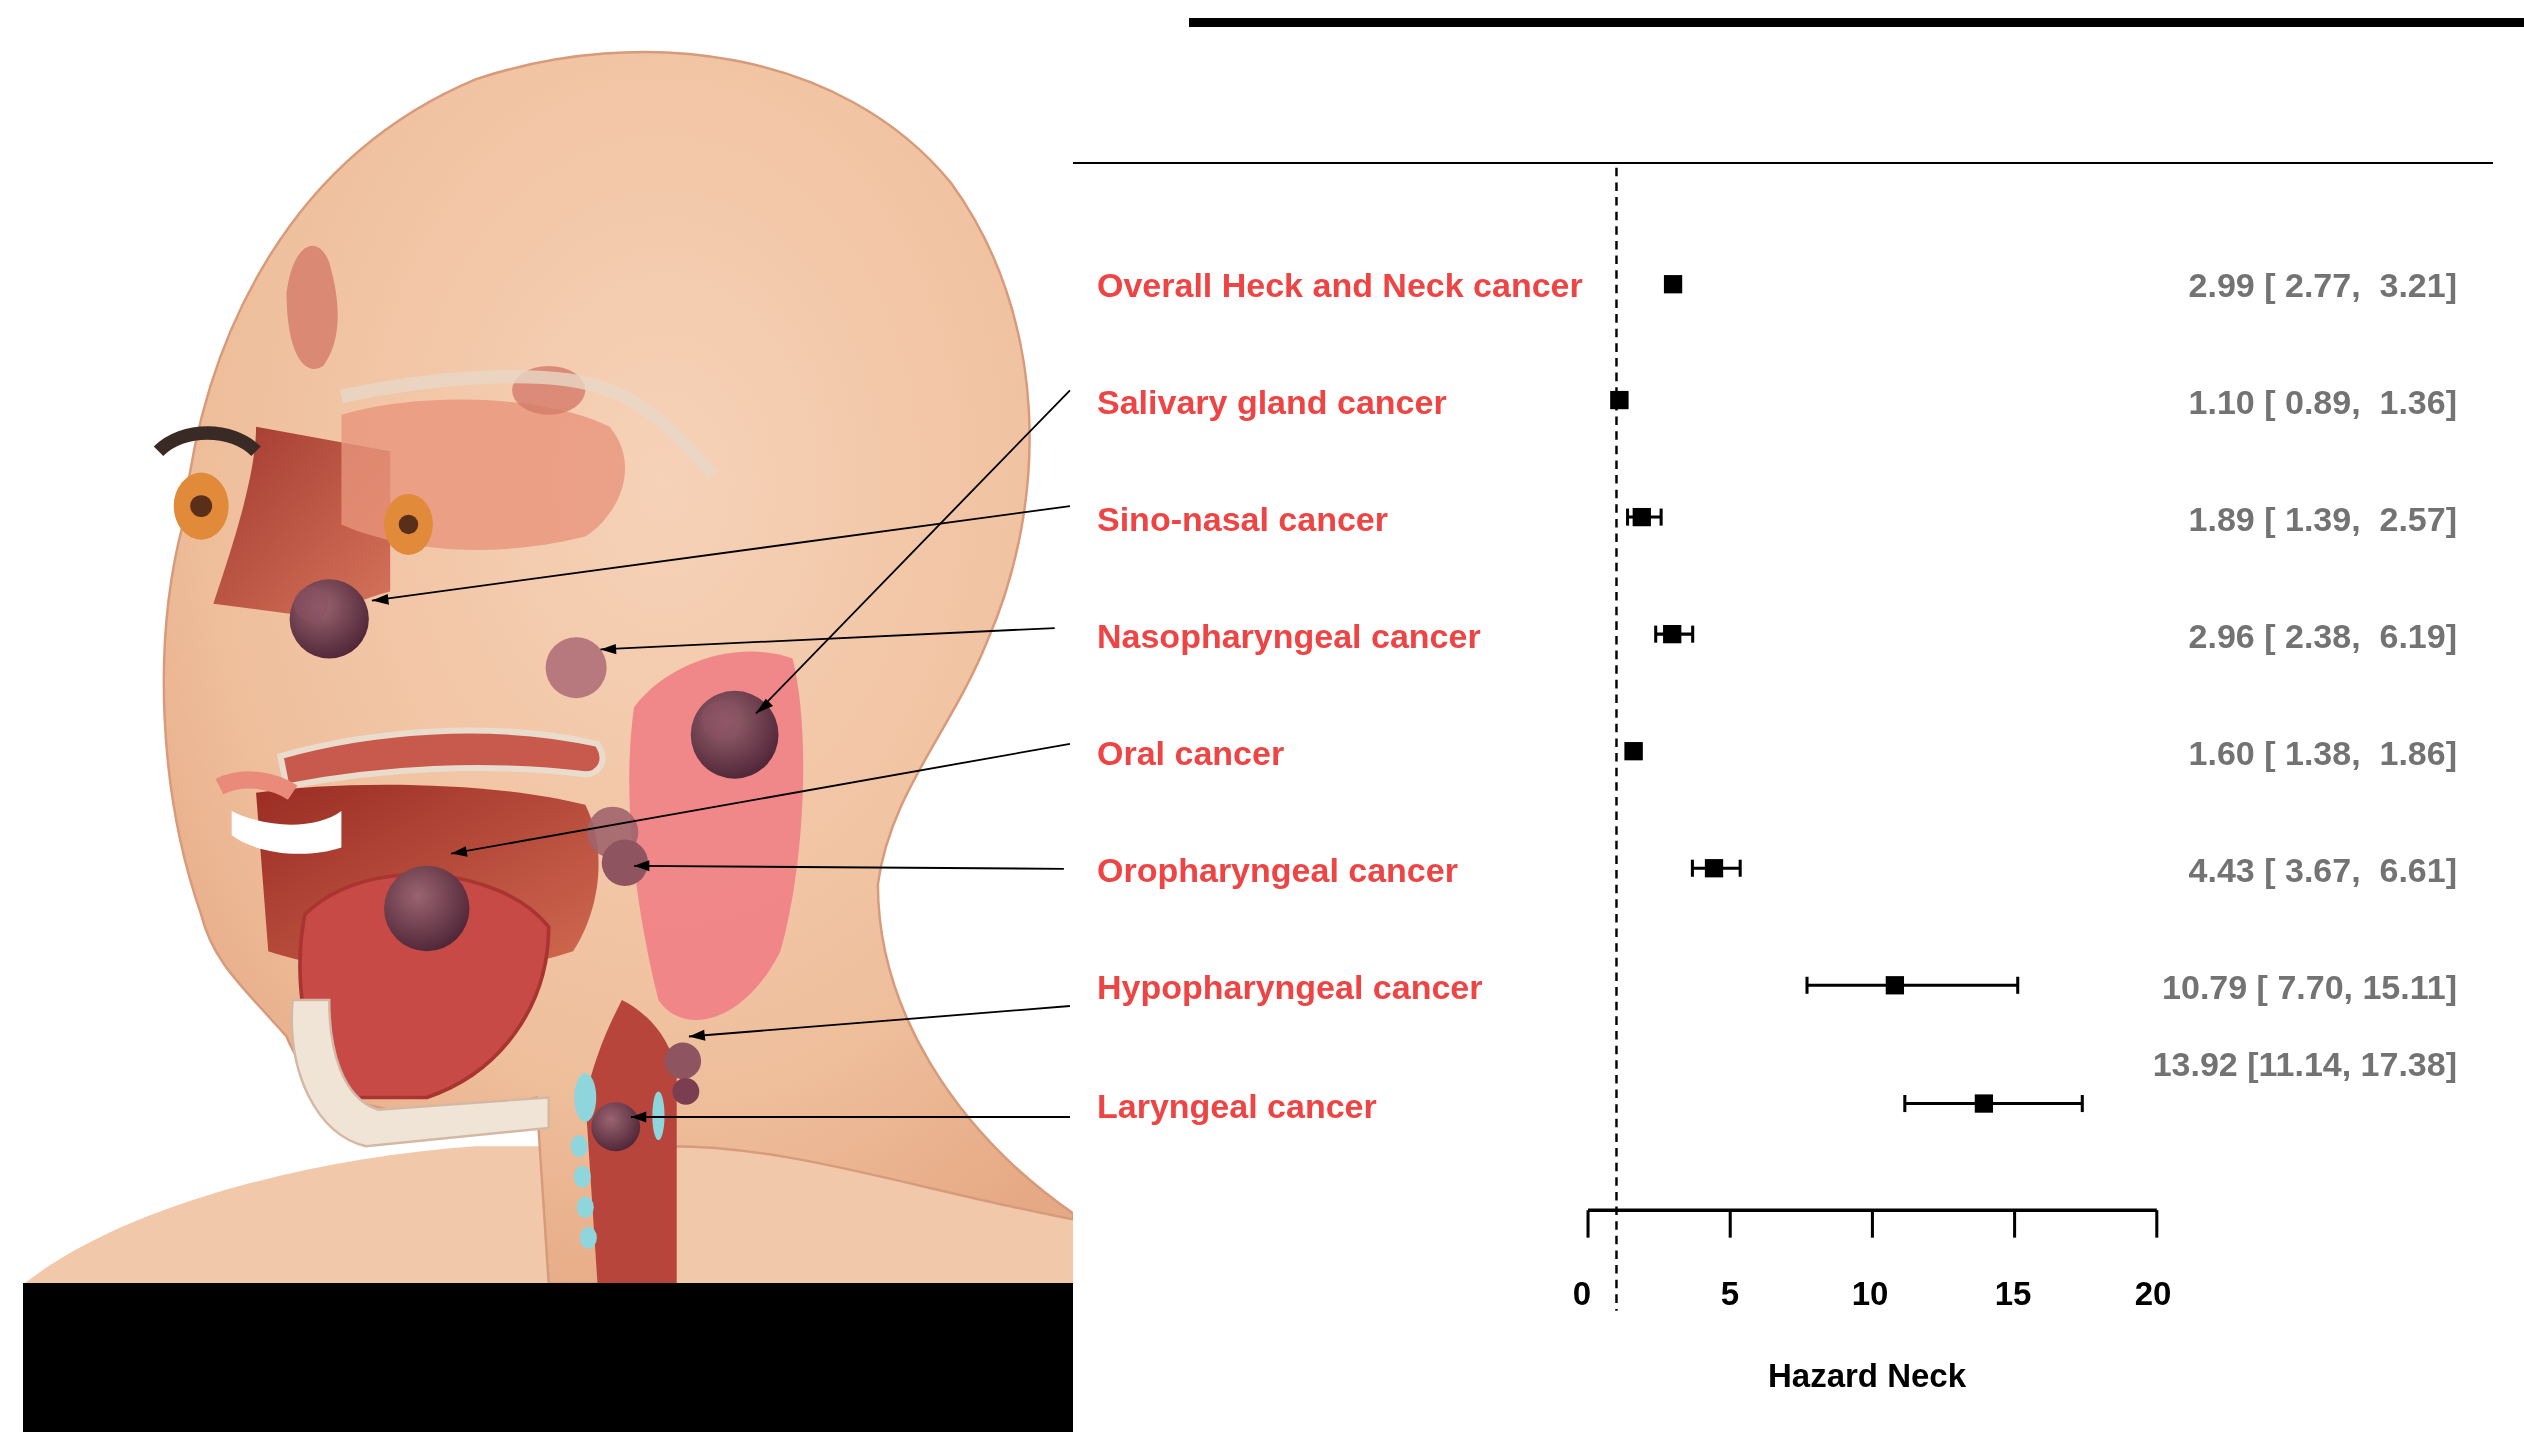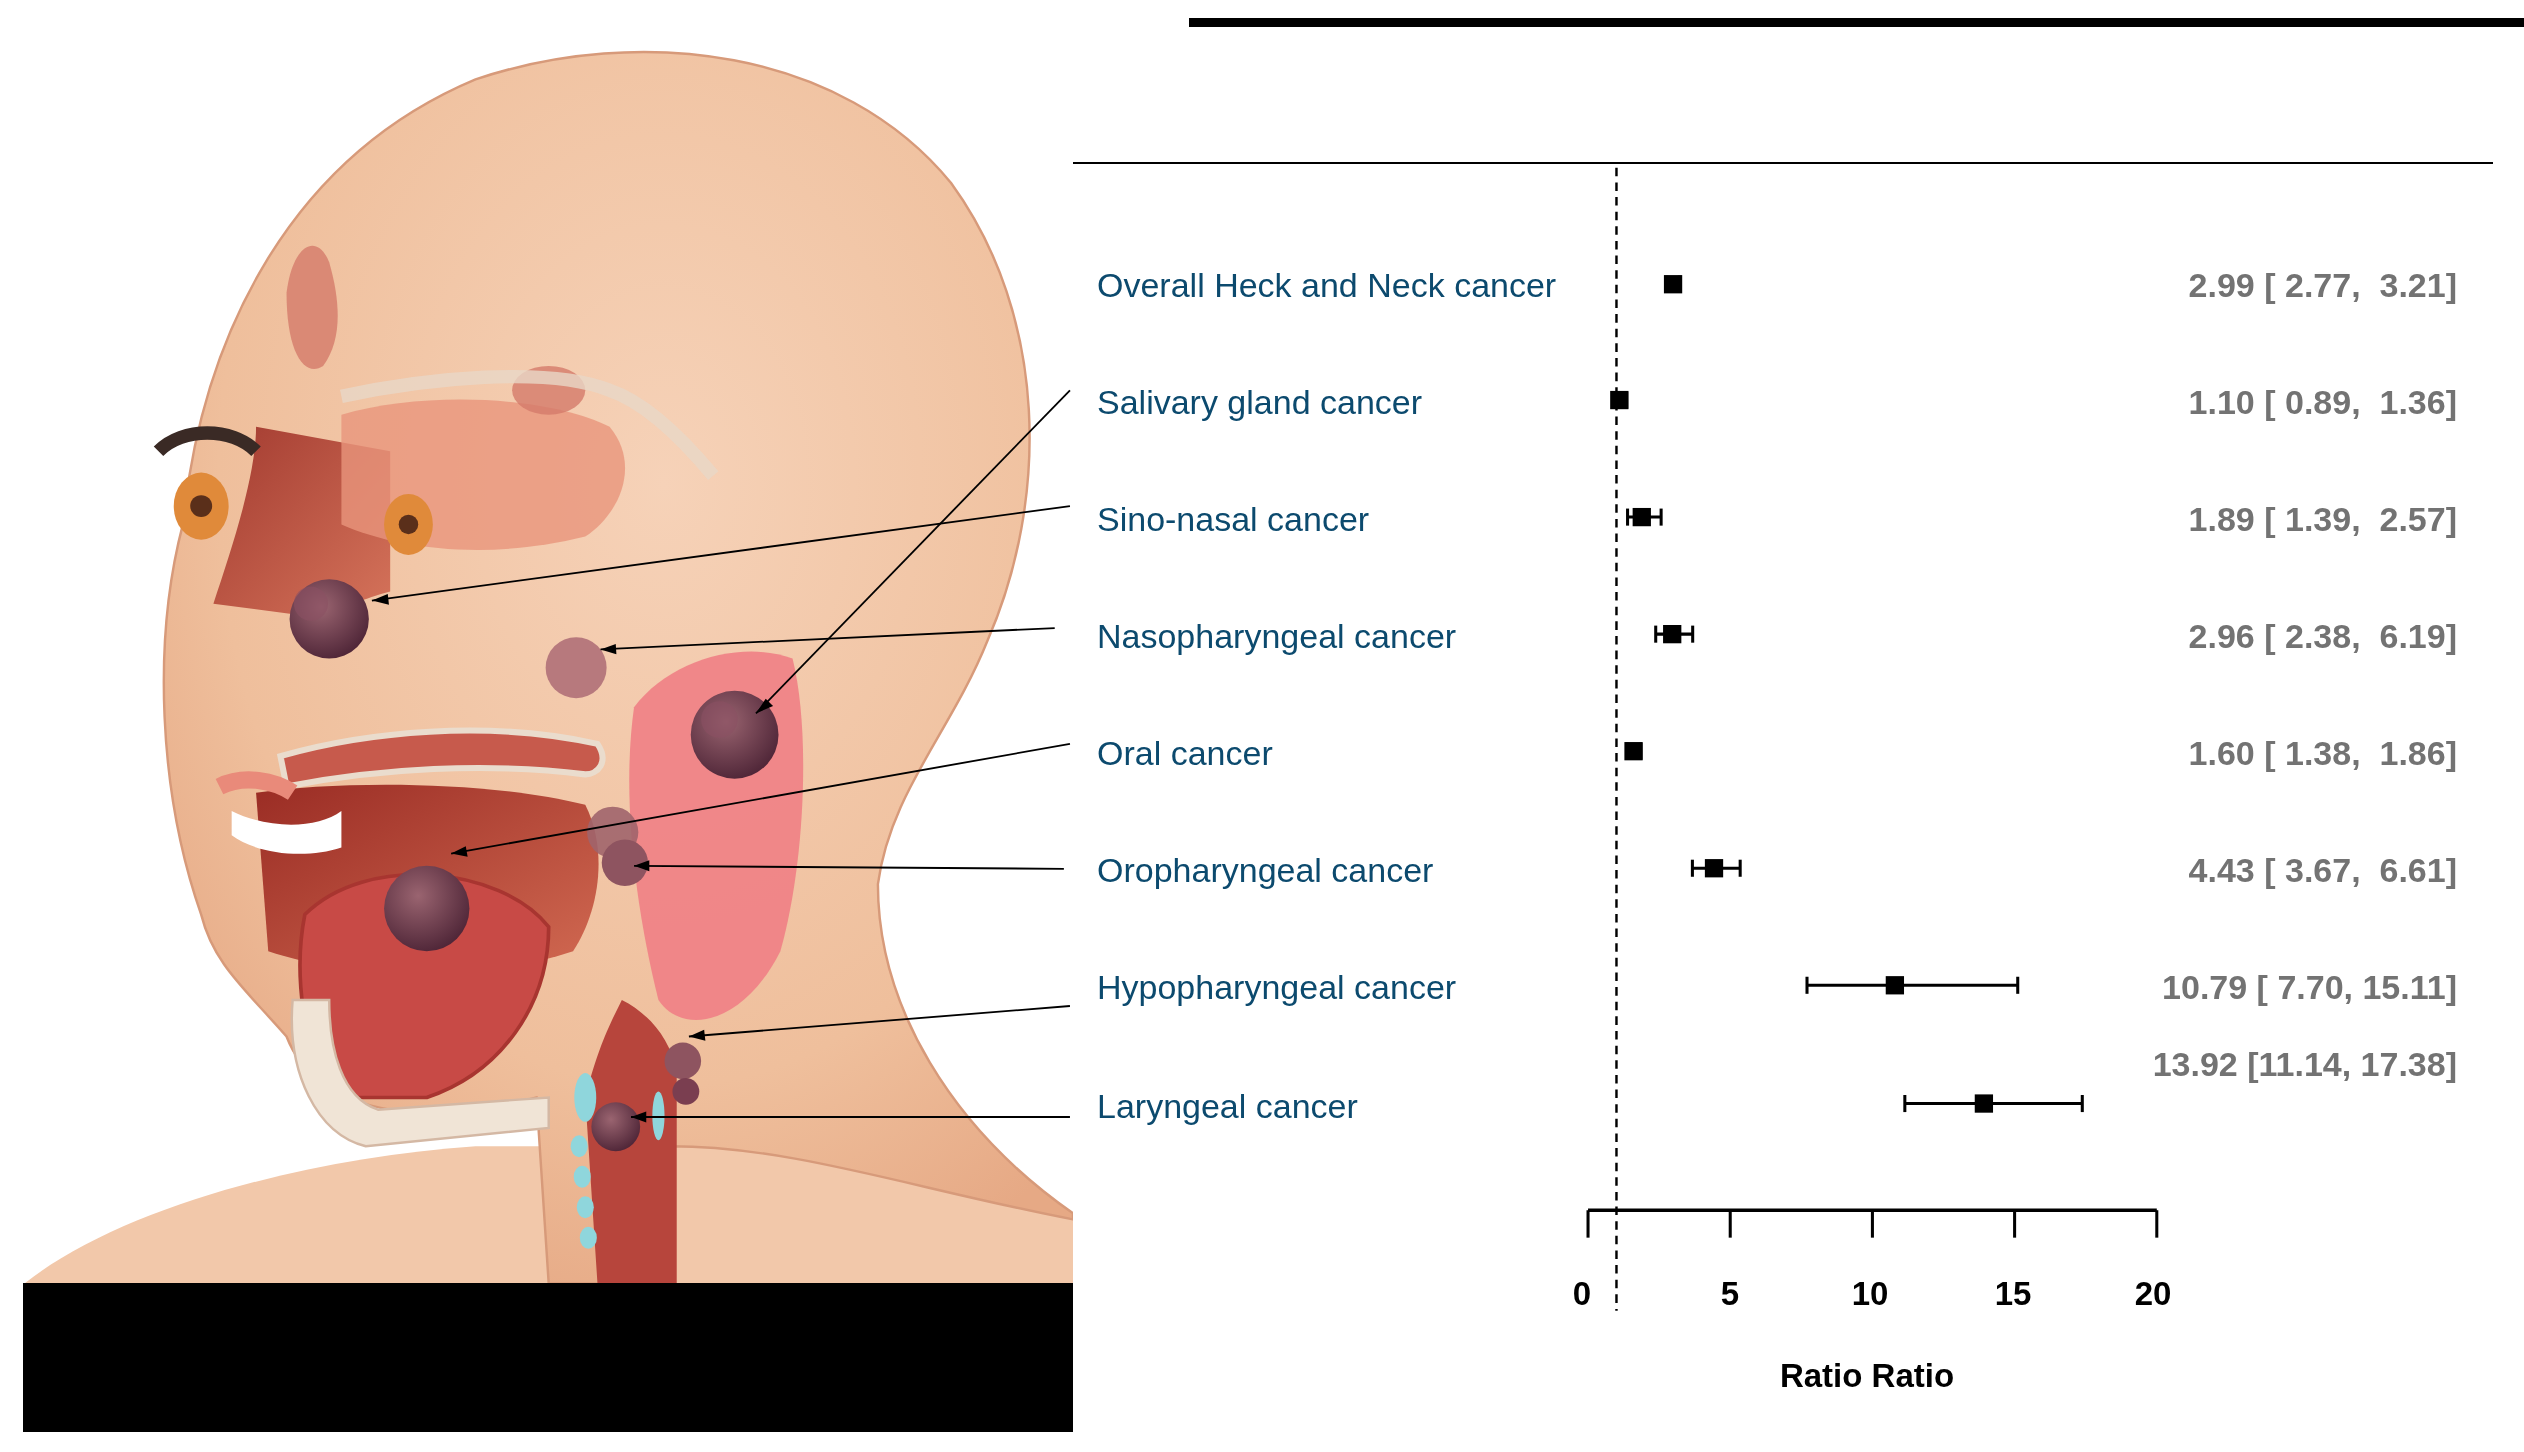--- a/index.html
+++ b/index.html
@@ -4,21 +4,21 @@
 <style>
   html, body { margin: 0; padding: 0; background: #ffffff; }
   body { width: 2525px; height: 1453px; position: relative; overflow: hidden; font-family: "Liberation Sans", sans-serif; }
   .illus { position: absolute; left: 0; top: 0; width: 1073px; height: 1453px; }
   .illus svg { width: 100%; height: 100%; display: block; }
   .black-box { position: absolute; left: 23px; top: 1283px; width: 1050px; height: 149px; background: #000; }
   .top-bar { position: absolute; left: 1189px; top: 18.3px; width: 1336px; height: 8.5px; background: #000; }
   .top-rule { position: absolute; left: 1073px; top: 162px; width: 1420px; height: 2.4px; background: #000; }
   .plot { position: absolute; left: 0; top: 0; width: 2525px; height: 1453px; }
   .plot svg { position: absolute; left: 0; top: 0; }
-  .row-label { position: absolute; left: 1097px; font-weight: normal; font-size: 34px; color: #0c4a6e; white-space: nowrap; line-height: 1; }
+  .row-label { position: absolute; left: 1097px; font-weight: bold; font-size: 34px; color: #ef4444; white-space: nowrap; line-height: 1; }
   .row-ci { position: absolute; right: 68px; font-weight: bold; font-size: 34px; color: #737373; white-space: pre; line-height: 1; text-align: right; }
   .tick-label { position: absolute; top: 1277px; font-weight: bold; font-size: 33px; color: #000; transform: translateX(-50%); line-height: 1; }
   .axis-title { position: absolute; top: 1359px; left: 1867px; transform: translateX(-50%); font-weight: bold; font-size: 33px; color: #000; line-height: 1; white-space: nowrap; }
 </style>
 </head>
 <body>
 
 <div class="illus">
   <svg viewBox="0 0 1760 2383" xmlns="http://www.w3.org/2000/svg">
     <defs>
@@ -188,15 +188,15 @@
   <div class="row-ci" style="top:853px">4.43 [ 3.67,  6.61]</div>
   <div class="row-ci" style="top:970px">10.79 [ 7.70, 15.11]</div>
   <div class="row-ci" style="top:1047px">13.92 [11.14, 17.38]</div>
 
   <div class="tick-label" style="left:1582px">0</div>
   <div class="tick-label" style="left:1730px">5</div>
   <div class="tick-label" style="left:1870px">10</div>
   <div class="tick-label" style="left:2013px">15</div>
   <div class="tick-label" style="left:2153px">20</div>
 
-  <div class="axis-title">Ratio Ratio</div>
+  <div class="axis-title">Hazard Neck</div>
 </div>
 
 
 </body></html>

